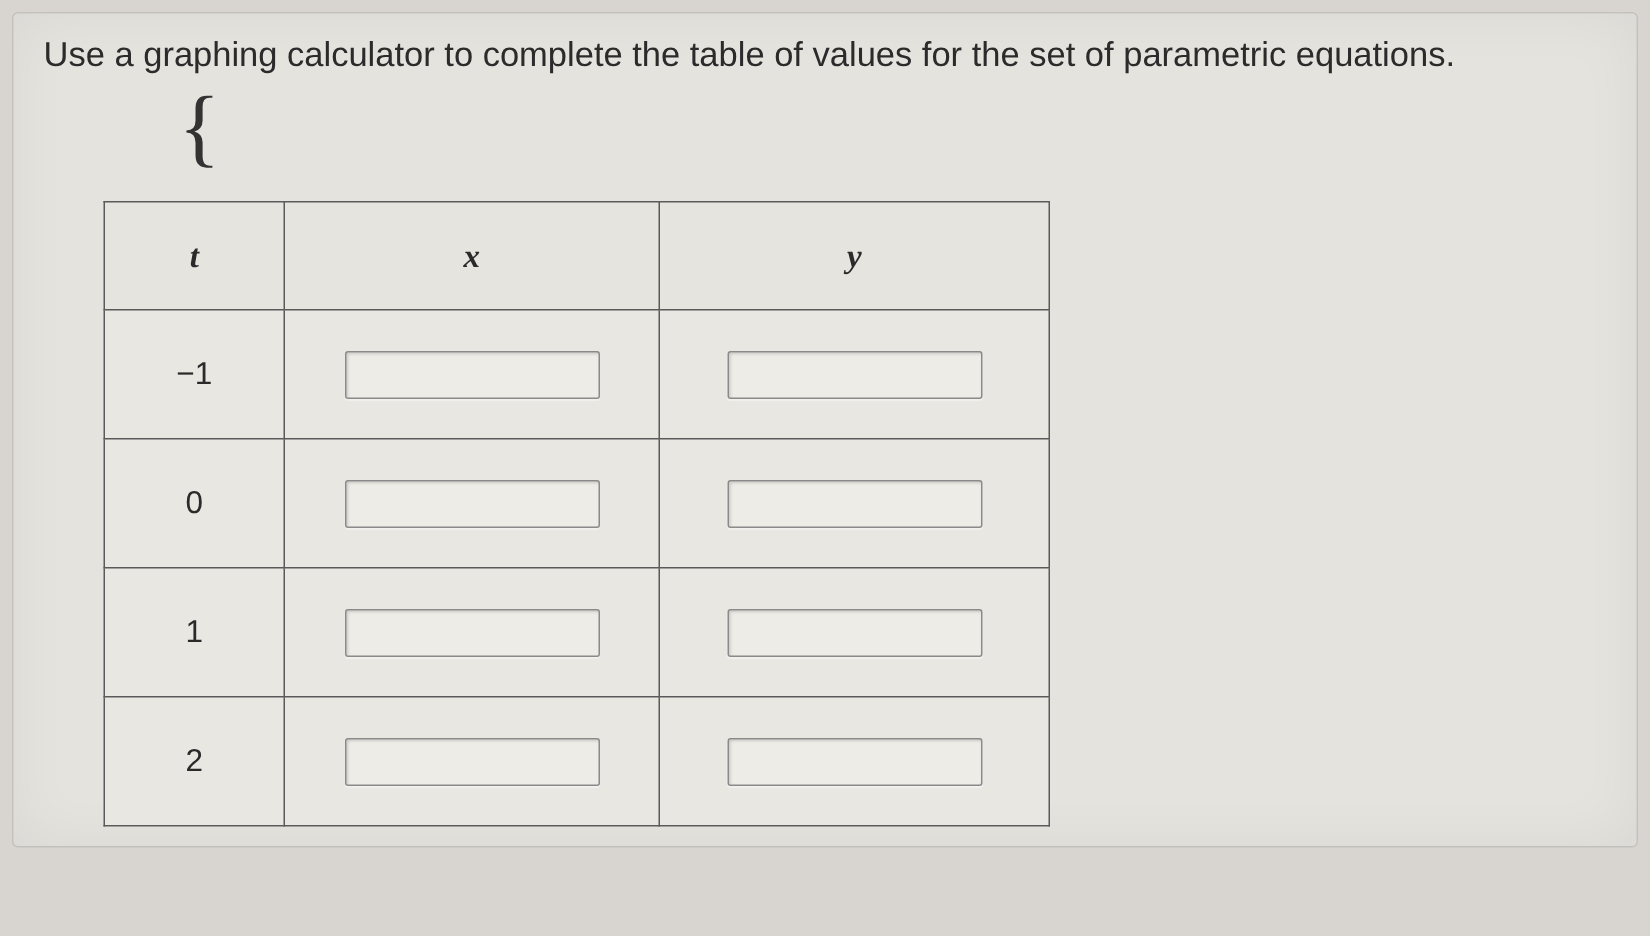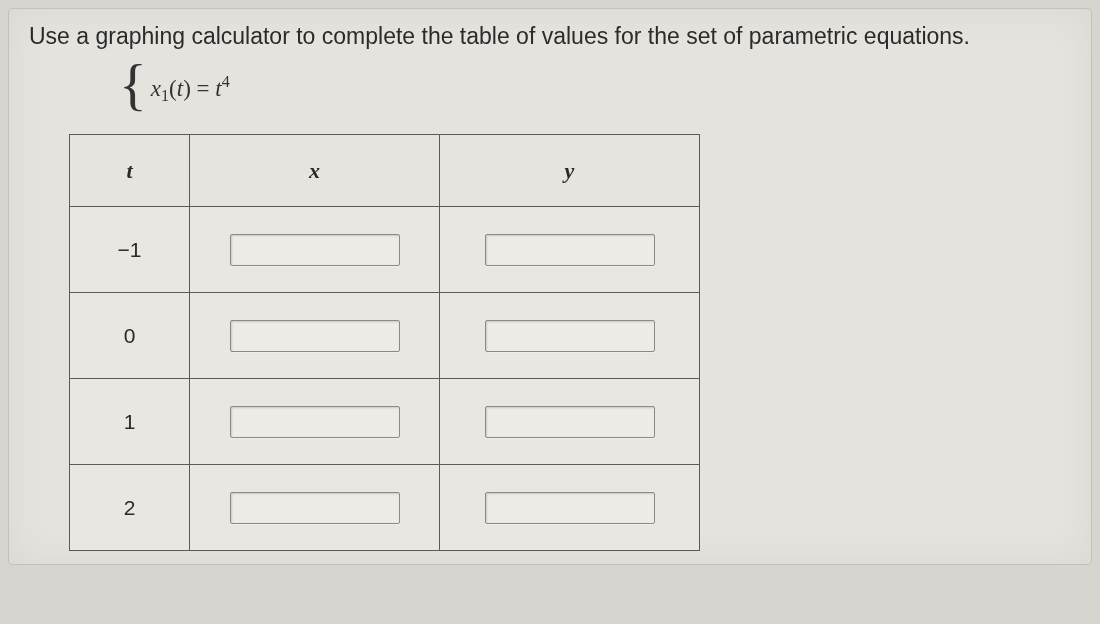--- a/index.html
+++ b/index.html
@@ -101,23 +101,20 @@
 </head>
 <body>
 
 <div class="panel">
 
   <div class="instruction">Use a graphing calculator to complete the table of values for the set of parametric equations.</div>
 
   <div class="equations">
     <div class="brace">{</div>
     <div class="eq-lines">
-      <div class="line">
-        <span class="var">x</span><sub>1</sub>(<span class="var">t</span>)<span> = </span><span class="var">t</span><sup>4</sup>
-      </div>
     </div>
   </div>
 
   <table class="values">
     <thead>
       <tr>
         <th class="col-t">t</th>
         <th class="col-x">x</th>
         <th class="col-y">y</th>
       </tr>

